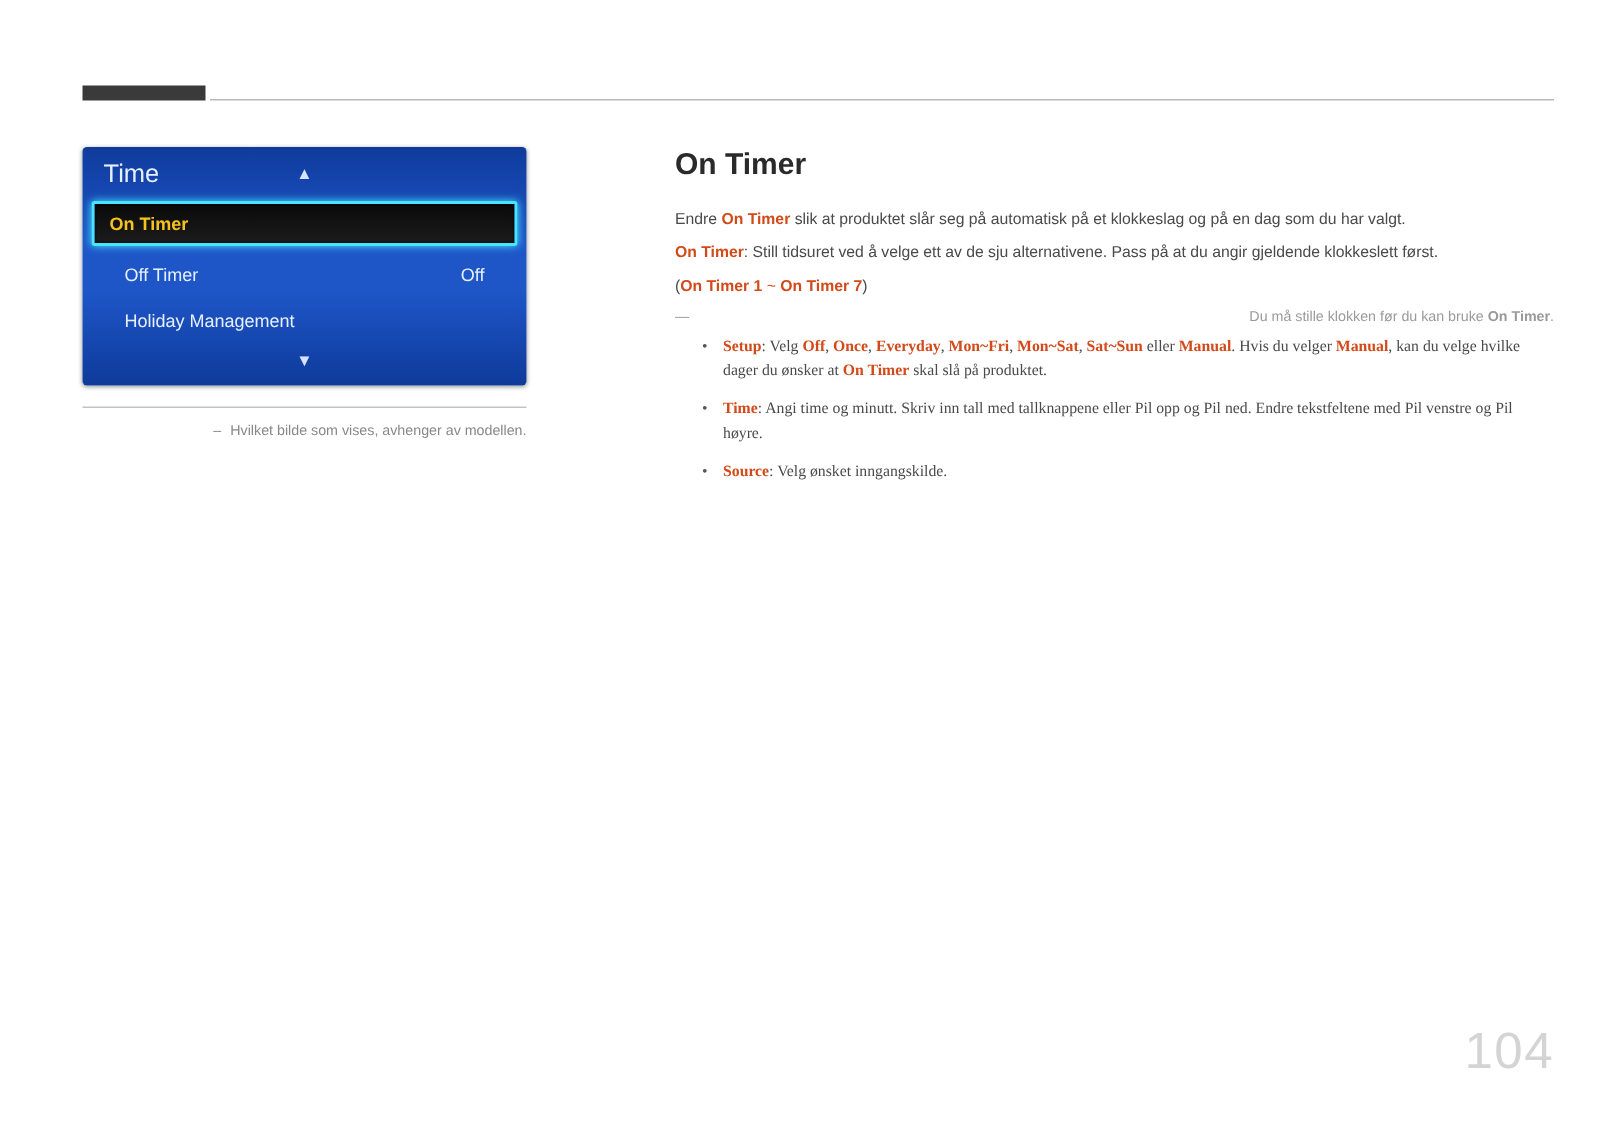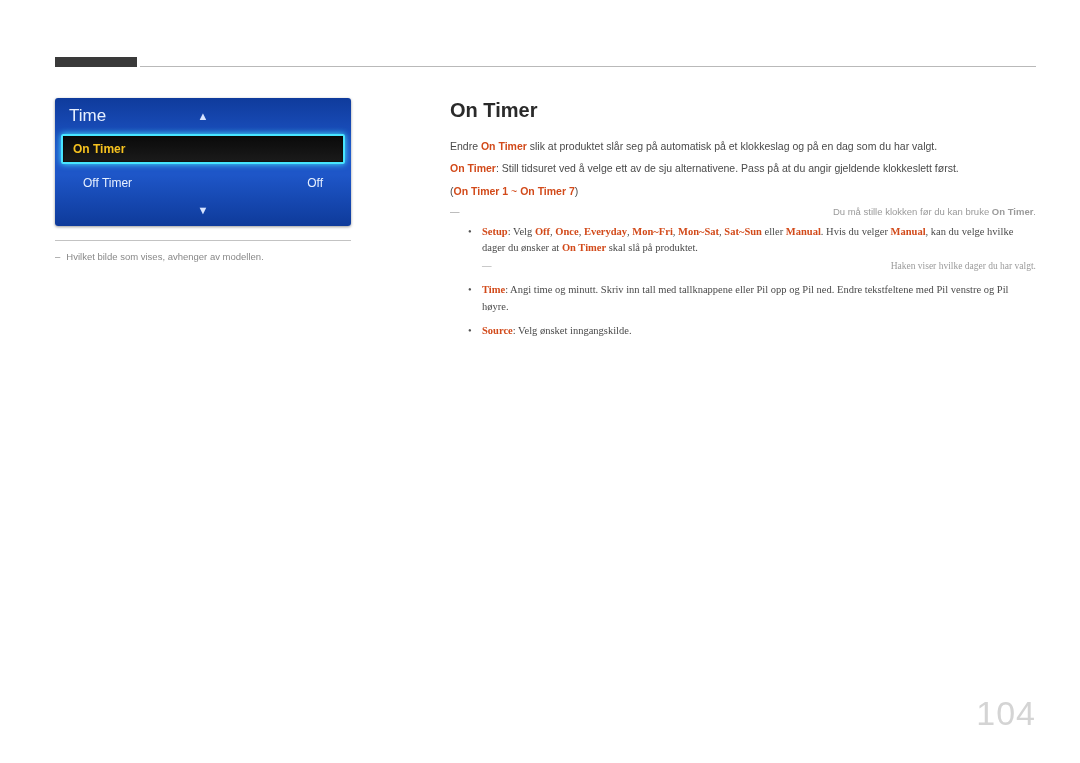--- a/index.html
+++ b/index.html
@@ -77,20 +77,21 @@
 
   .left-rule {
     margin-top: 14px;
     border: none;
     border-top: 1px solid #c3c3c3;
   }
   .footnote {
     margin-top: 10px;
     font-size: 9.5px;
     color: #888;
+    text-align: right;
   }
   .footnote .dash { margin-right: 6px; }
 
   
   .article { position: absolute; left: 450px; top: 99px; right: 44px; }
   .article h2 {
     font-size: 20px;
     font-weight: 700;
     color: #2a2a2a;
     margin-bottom: 16px;
@@ -139,21 +140,21 @@
     left: 0;
     top: 0;
     color: #555;
   }
   ul.opts .subnote { margin-left: 0; }
 
   
   .pageno {
     position: absolute;
     right: 44px;
-    bottom: 30px;
+    bottom: 42px;
     font-size: 34px;
     color: #d4d4d4;
     font-weight: 400;
     letter-spacing: 1px;
   }
 </style>
 </head>
 <body>
 <div class="page">
 
@@ -168,20 +169,24 @@
       </div>
 
       <div class="osd-row selected">
         <span>On Timer</span>
         <span class="value"></span>
       </div>
       <div class="osd-row">
         <span>Off Timer</span>
         <span class="value">Off</span>
       </div>
+      <div class="osd-row">
+        <span>Holiday Management</span>
+        <span class="value"></span>
+      </div>
       <div class="osd-bottom-spacer">
         <span class="osd-arrow down">▼</span>
       </div>
     </div>
 
     <hr class="left-rule">
     <div class="footnote">
       <span class="dash">–</span><span>Hvilket bilde som vises, avhenger av modellen.</span>
     </div>
   </div>
@@ -202,21 +207,20 @@
       <span>(</span><span class="hl">On Timer 1</span><span class="hl-nb"> ~ </span><span class="hl">On Timer 7</span><span>)</span>
     </p>
 
     <p class="subnote">
       <span>Du må stille klokken før du kan bruke </span><b>On Timer</b><span>.</span>
     </p>
 
     <ul class="opts">
       <li>
         <span class="hl">Setup</span><span>: Velg </span><span class="hl">Off</span><span>, </span><span class="hl">Once</span><span>, </span><span class="hl">Everyday</span><span>, </span><span class="hl">Mon~Fri</span><span>, </span><span class="hl">Mon~Sat</span><span>, </span><span class="hl">Sat~Sun</span><span> eller </span><span class="hl">Manual</span><span>. Hvis du velger </span><span class="hl">Manual</span><span>, kan du velge hvilke dager du ønsker at </span><span class="hl">On Timer</span><span> skal slå på produktet.</span>
-        <p class="subnote">Haken viser hvilke dager du har valgt.</p>
       </li>
       <li>
         <span class="hl">Time</span><span>: Angi time og minutt. Skriv inn tall med tallknappene eller Pil opp og Pil ned. Endre tekstfeltene med Pil venstre og Pil høyre.</span>
       </li>
       <li>
         <span class="hl">Source</span><span>: Velg ønsket inngangskilde.</span>
       </li>
     </ul>
   </div>
 

